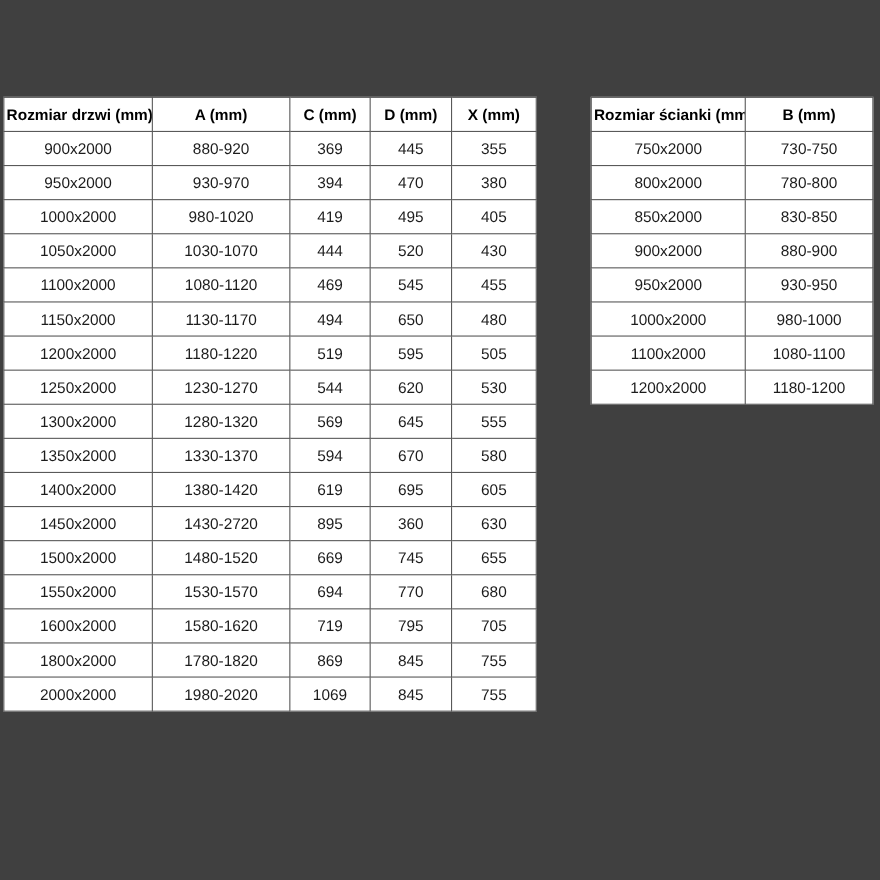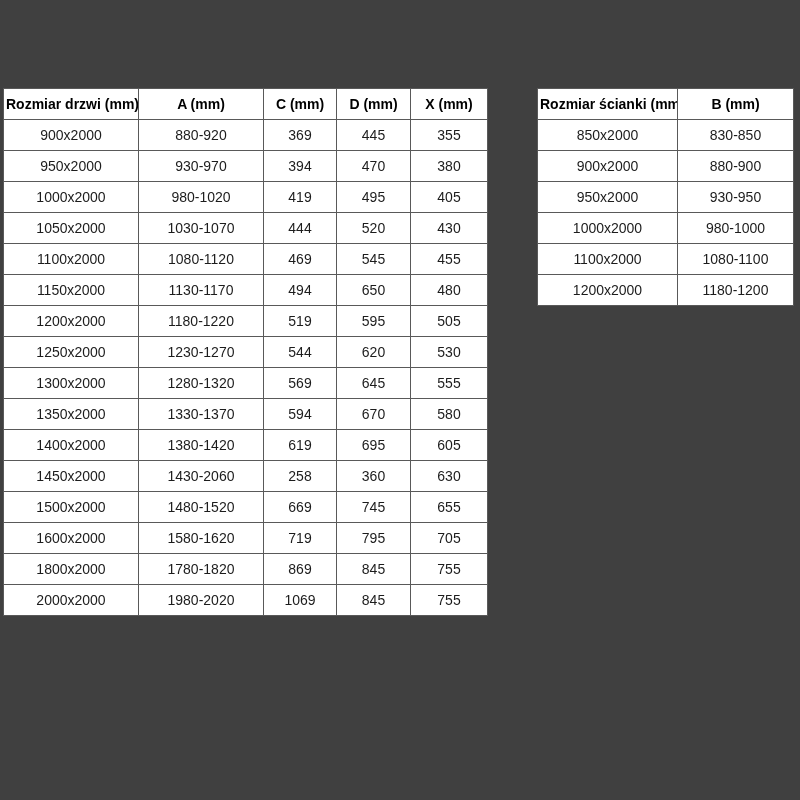--- a/index.html
+++ b/index.html
@@ -137,31 +137,38 @@
         </tr>
         <tr>
           <td>1400x2000</td>
           <td>1380-1420</td>
           <td>619</td>
           <td>695</td>
           <td>605</td>
         </tr>
         <tr>
           <td>1450x2000</td>
-          <td>1430-2060</td>
-          <td>258</td>
+          <td>1430-2720</td>
+          <td>895</td>
           <td>360</td>
           <td>630</td>
         </tr>
         <tr>
           <td>1500x2000</td>
           <td>1480-1520</td>
           <td>669</td>
           <td>745</td>
           <td>655</td>
+        </tr>
+        <tr>
+          <td>1550x2000</td>
+          <td>1530-1570</td>
+          <td>694</td>
+          <td>770</td>
+          <td>680</td>
         </tr>
         <tr>
           <td>1600x2000</td>
           <td>1580-1620</td>
           <td>719</td>
           <td>795</td>
           <td>705</td>
         </tr>
         <tr>
           <td>1800x2000</td>
@@ -186,20 +193,28 @@
       <col style="width:116px">
     </colgroup>
     <thead>
       <tr>
           <th>Rozmiar ścianki (mm)</th>
           <th>B (mm)</th>
         </tr>
     </thead>
     <tbody>
         <tr>
+          <td>750x2000</td>
+          <td>730-750</td>
+        </tr>
+        <tr>
+          <td>800x2000</td>
+          <td>780-800</td>
+        </tr>
+        <tr>
           <td>850x2000</td>
           <td>830-850</td>
         </tr>
         <tr>
           <td>900x2000</td>
           <td>880-900</td>
         </tr>
         <tr>
           <td>950x2000</td>
           <td>930-950</td>

